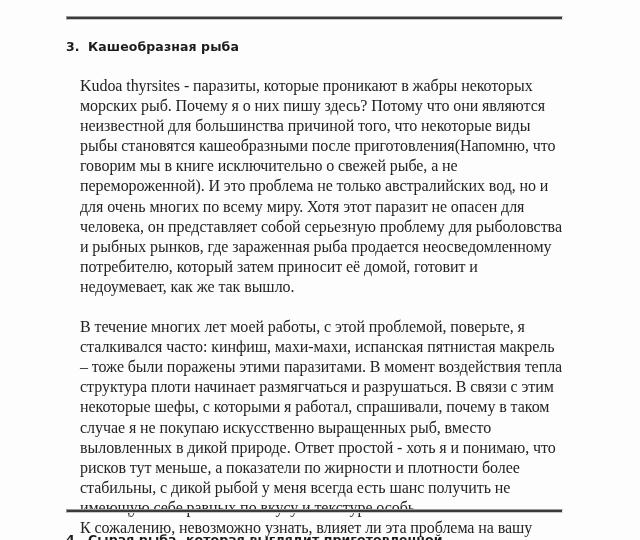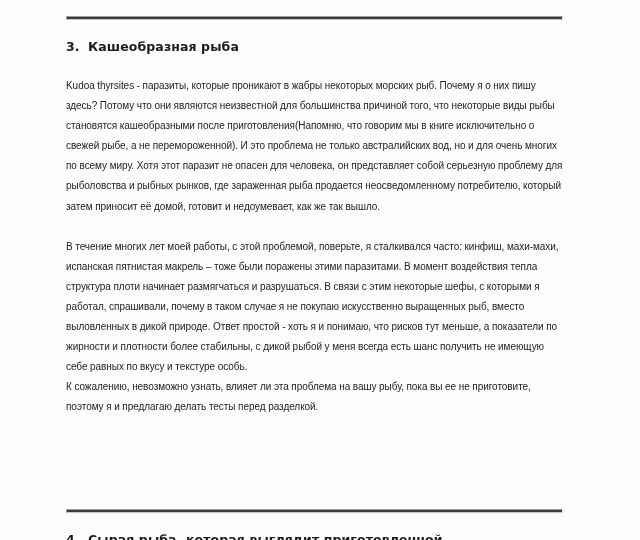--- a/index.html
+++ b/index.html
@@ -47,25 +47,25 @@
     white-space: nowrap;
   }
   .heading .num {
     display: inline-block;
     width: 22px;
   }
   .body-block {
     margin-top: 22px;
   }
   p.para {
-    font-family: Liberation Sans, sans-serif;
-    font-size: 10px;
+    font-family: Liberation Serif, serif;
+    font-size: 16px;
     line-height: 20.1px;
     color: #232323;
-    margin: 0 0 20px 0;
+    margin: 0 0 20px 14px;
     white-space: pre-line;
     letter-spacing: -0.05px;
     word-spacing: -0.1px;
   }
   p.para:last-child { margin-bottom: 0; }
 
   .bottom-heading {
     font-family: "DejaVu Sans", sans-serif;
     font-weight: bold;
     font-size: 12.5px;

